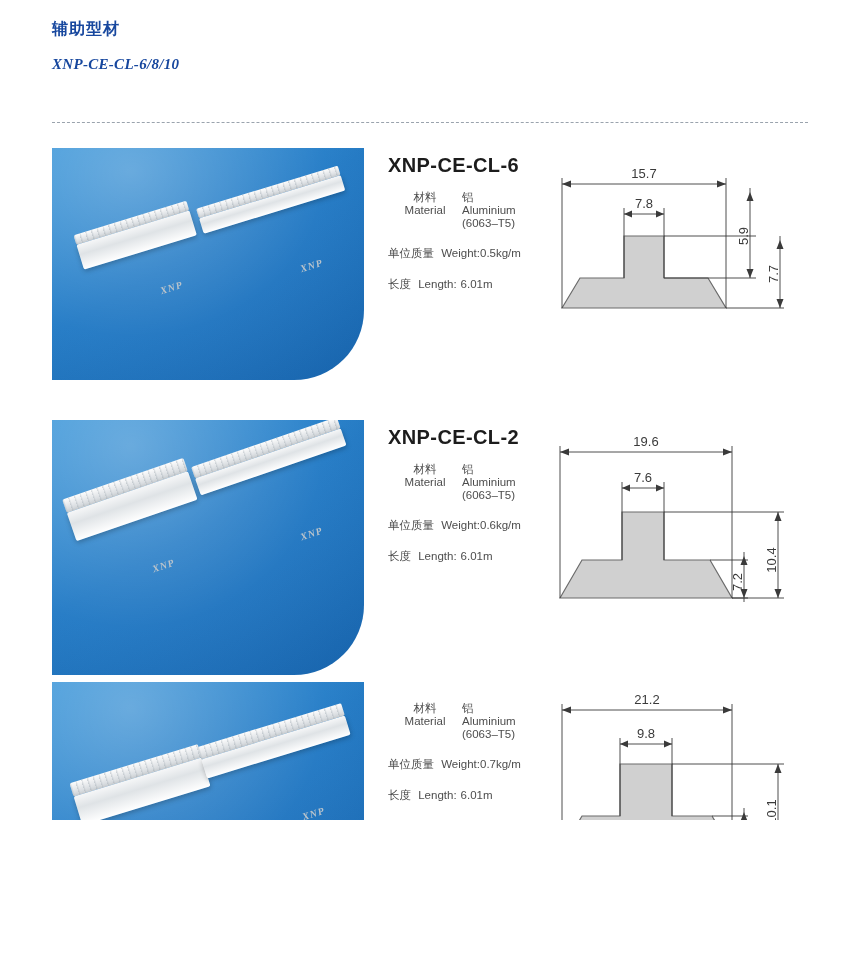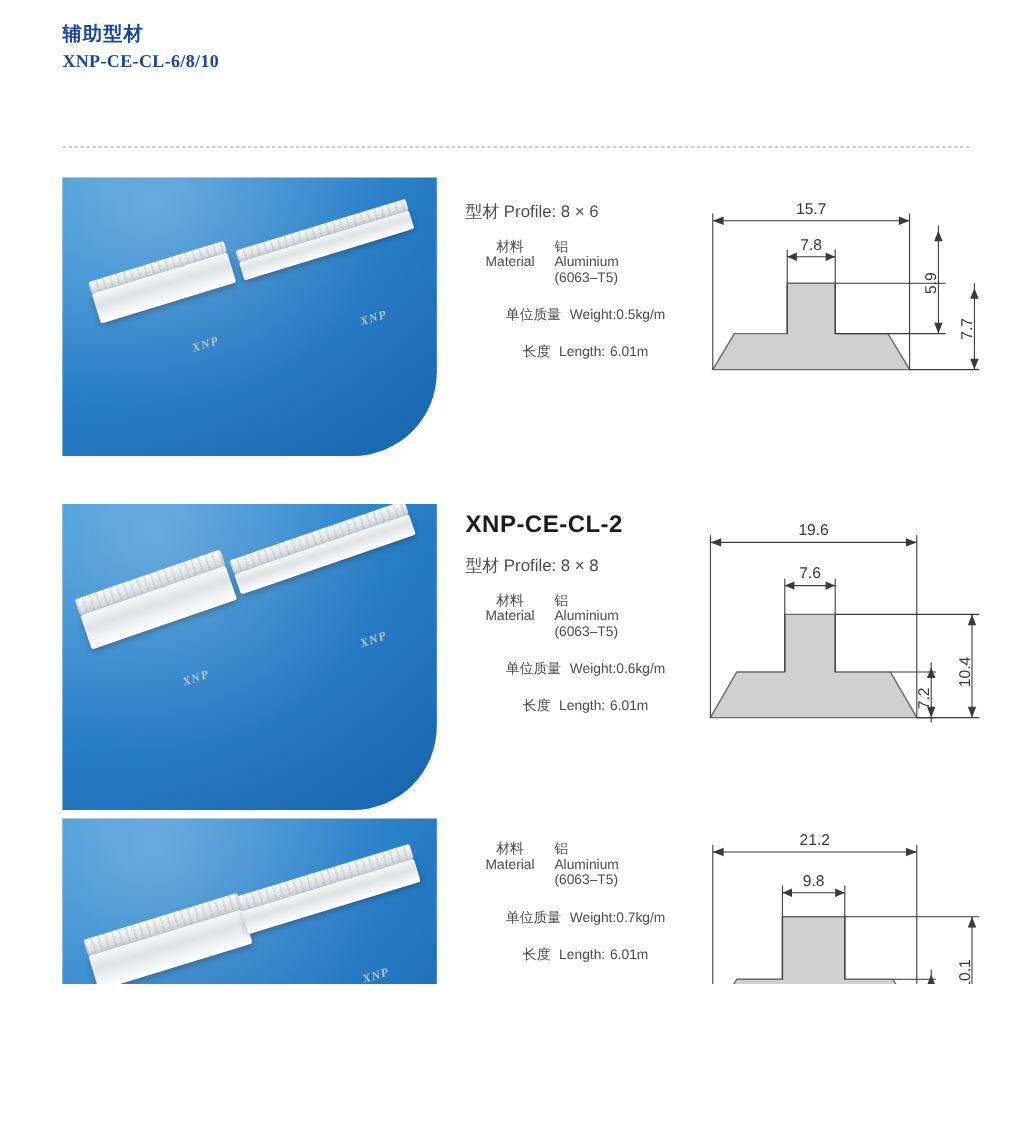--- a/index.html
+++ b/index.html
@@ -21,24 +21,25 @@
   }
   .header-title {
     font-size: 16px;
     font-weight: bold;
     color: #17479e;
     letter-spacing: 1px;
     line-height: 22px;
   }
   .header-sub {
     font-family: "Liberation Serif", serif;
+    font-style: italic;
     font-weight: bold;
     font-size: 15px;
     color: #17479e;
-    margin-top: 4px;
+    margin-top: 16px;
     letter-spacing: 0.3px;
   }
   .divider {
     position: absolute;
     left: 52px; top: 122px;
     width: 756px;
     border-top: 1px dashed #9aa3ad;
   }
   
   .row {
@@ -126,28 +127,27 @@
     font-size: 11.5px;
     color: #4d4d4d;
     line-height: 13px;
   }
   .spec-row .label { width: 74px; text-align: center; }
   .spec-row .value { flex: 1; }
   .spec-line {
     margin-top: 16px;
     font-size: 11.5px;
     color: #4d4d4d;
-    text-align: center;
   }
   .spec-line .lbl { margin-right: 4px; }
 
   
   .drawing {
     position: absolute;
-    left: 584px;
+    left: 552px;
     top: 0;
     width: 250px;
     height: 220px;
   }
   .drawing svg { display: block; }
   .dimtext {
     font-family: "Liberation Sans", sans-serif;
     font-size: 13px;
     fill: #3a3a3a;
   }
@@ -179,25 +179,21 @@
       <div class="bar" style="left:150px; top:60px; width:150px; height:40px; transform: rotate(-17deg);">
         <div class="top" style="width:148px; top:0;">
             <div class="ribs"></div>
           </div>
         <div class="face" style="top:10px; width:148px; height:16px;"></div>
       </div>
       <div class="logo-mark" style="left:248px; top:112px; transform: rotate(-17deg);">XNP</div>
     </div>
 
     <div class="spec">
-      <div class="spec-profile">
-        <span>型材</span>
-        <span>Profile:</span>
-        <span>8 × 6</span>
-      </div>
+      <div class="spec-title">XNP-CE-CL-6</div>
       <div class="spec-row">
         <div class="label">
           <div>材料</div>
           <div>Material</div>
         </div>
         <div class="value">
           <div>铝</div>
           <div>Aluminium</div>
           <div>(6063–T5)</div>
         </div>
@@ -272,25 +268,20 @@
         <div class="top" style="width:154px; top:0; height:12px;">
             <div class="ribs"></div>
           </div>
         <div class="face" style="top:12px; width:154px; height:18px;"></div>
       </div>
       <div class="logo-mark" style="left:248px; top:108px; transform: rotate(-19deg);">XNP</div>
     </div>
 
     <div class="spec">
       <div class="spec-title">XNP-CE-CL-2</div>
-      <div class="spec-profile">
-        <span>型材</span>
-        <span>Profile:</span>
-        <span>8 × 8</span>
-      </div>
       <div class="spec-row">
         <div class="label">
           <div>材料</div>
           <div>Material</div>
         </div>
         <div class="value">
           <div>铝</div>
           <div>Aluminium</div>
           <div>(6063–T5)</div>
         </div>

